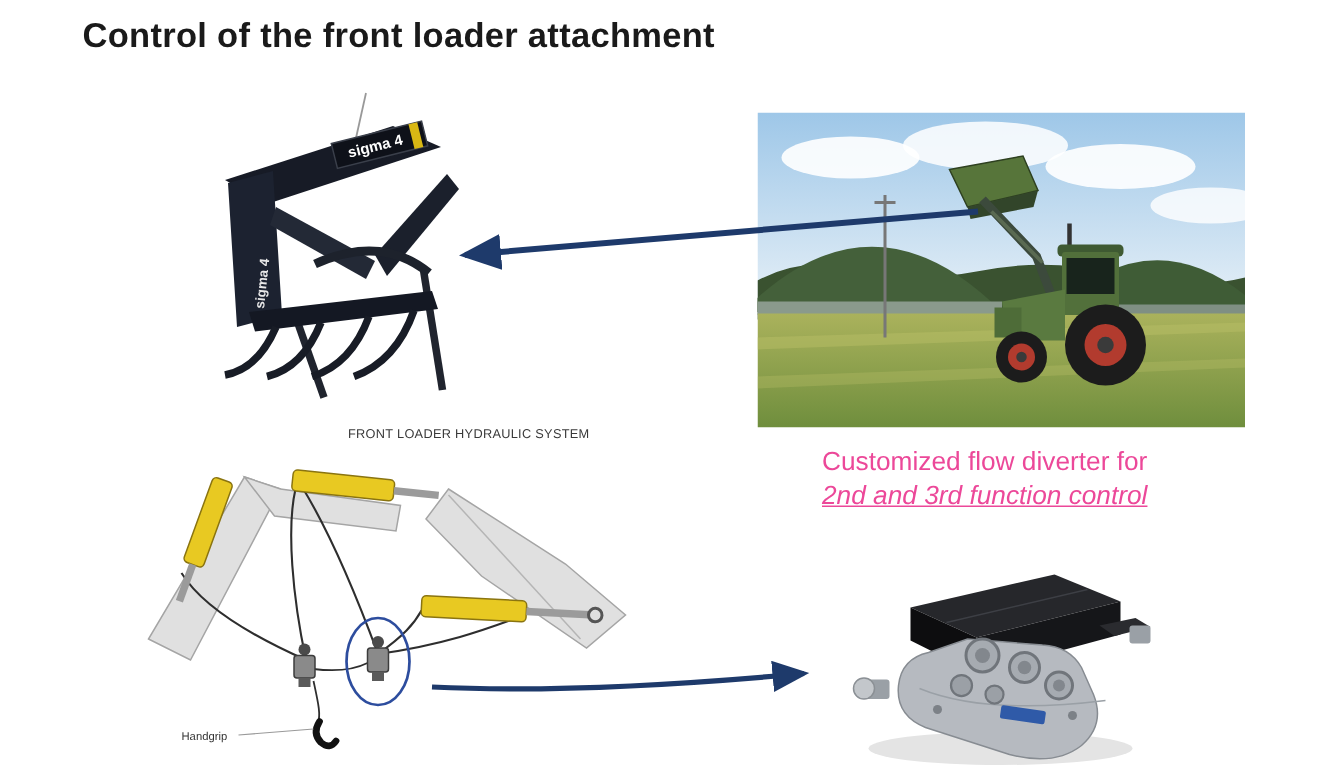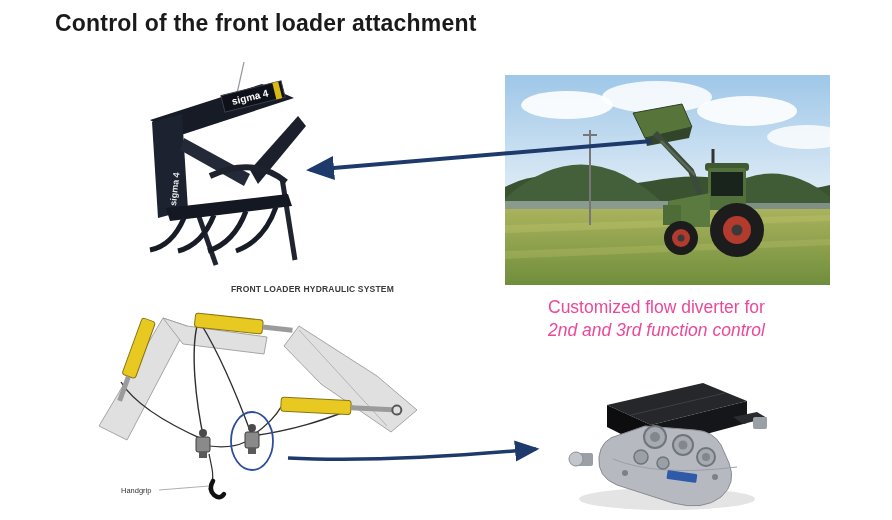--- a/index.html
+++ b/index.html
@@ -9,27 +9,27 @@
     position:relative; width:892px; height:520px;
     background:#ffffff; overflow:hidden;
   }
   .title {
     position:absolute; left:55px; top:10px;
     font-size:23px; font-weight:bold; color:#1a1a1a; letter-spacing:.2px;
   }
   .img-box { position:absolute; }
   .diagram-label {
     position:absolute; left:205px; top:284px; width:215px;
-    text-align:center; font-size:8.5px; color:#3a3a3a; letter-spacing:.2px;font-weight:bold;
+    text-align:center; font-size:8.5px; color:#3a3a3a; letter-spacing:.2px;
   }
   .caption {
     position:absolute; left:548px; top:296px;
     font-size:17.5px; color:#ec4899; line-height:1.3;
   }
-  .caption .line2 { font-style:italic; }
+  .caption .line2 { font-style:italic;text-decoration:underline; }
   .arrows { position:absolute; left:0; top:0; pointer-events:none; }
   svg text { font-family:"Liberation Sans", sans-serif; }
 </style>
 </head>
 <body>
 
 <div class="slide">
 
   <h1 class="title">Control of the front loader attachment</h1>
 

